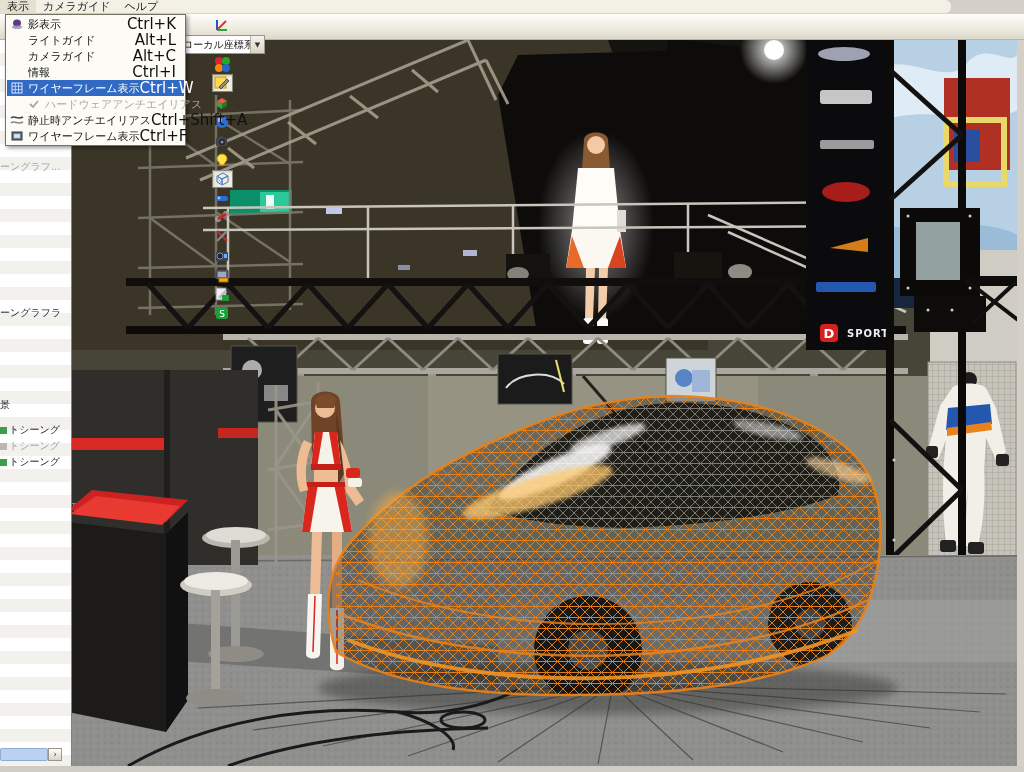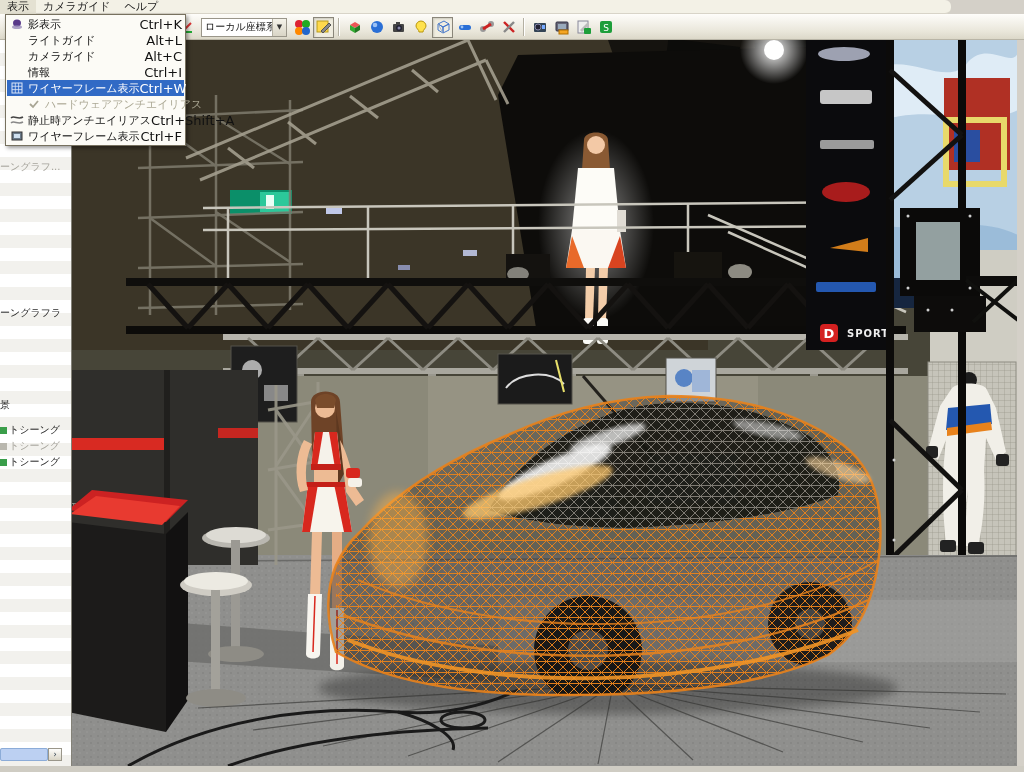--- a/index.html
+++ b/index.html
@@ -10,36 +10,36 @@
   .menubar { position:absolute; left:0; top:0; width:951px; height:14px;
              background:#f3f1e6; border-bottom:1px solid #d8d4c8; display:flex; align-items:center;
              font-size:11px; color:#1a1a1a; z-index:40;border-radius:6px; }
   .menubar .mitem { padding:0 7px; height:14px; line-height:14px; cursor:default; }
   .menubar .mitem.open { background:#e4e1d2; }
 
   
   .toolbar { position:absolute; left:0; top:14px; width:1024px; height:26px;
              background:linear-gradient(#fefdfa,#e9e6da 70%,#dcd8c9); border-bottom:1px solid #b9b5a7;
              z-index:10; }
-  .tb-row { position:absolute; left:176px; top:2px; height:22px; display:flex; align-items:center; gap:1px; }
+  .tb-row { position:absolute; left:176px; top:2px; height:22px; display:flex; align-items:center; gap:1px;flex-direction:column; }
   .tb-btn { width:21px; height:21px; display:flex; align-items:center; justify-content:center; border:1px solid transparent; }
   .tb-btn.pressed { border:1px solid #8a867a; background:#f0ede0; box-shadow:inset 1px 1px 2px rgba(0,0,0,.15); }
   .tb-sep { width:2px; height:18px; margin:0 3px; border-left:1px solid #b4b0a2; border-right:1px solid #fff; }
   .combo { display:flex; align-items:center; height:19px; border:1px solid #9a968a; background:#fff; margin:0 3px; }
   .combo .combo-text { width:70px; font-size:10px; padding:0 3px; color:#111; white-space:nowrap; overflow:hidden; }
   .combo .combo-arrow { width:14px; height:17px; background:linear-gradient(#f5f3ea,#d9d5c6); border-left:1px solid #b4b0a2;
                         display:flex; align-items:center; justify-content:center; font-size:7px; color:#333; }
 
   
   .menu-popup { position:absolute; left:5px; top:14px; width:181px; background:#fcfbf6;
                 border:1px solid #77715f; box-shadow:2px 2px 4px rgba(0,0,0,.4); z-index:50; padding:1px; }
   .mi { height:16px; display:flex; align-items:center; font-size:11px; color:#111; }
   .mi .ic { width:19px; height:16px; display:flex; align-items:center; justify-content:center; flex:0 0 19px; }
   .mi .lbl { flex:1; padding-left:2px; white-space:nowrap;font-family:Liberation Serif, serif; }
-  .mi .sc { padding-right:2px; font-size:13px; }
+  .mi .sc { padding-right:8px; font-size:15px; }
   .mi.hl { background:#316ac5; color:#fff; }
   .mi.dis { color:#aba894;padding-left:17px; }
 
   
   .sidebar { position:absolute; left:0; top:40px; width:72px; height:726px; background:#fff;
              border-right:1px solid #848278; z-index:5;
              background-image:repeating-linear-gradient(#fff 0 13px, #f2f1ed 13px 26px); }
   .sb-item { position:absolute; left:0; width:60px; font-size:10px; white-space:nowrap; overflow:hidden; color:#2b2b2b; }
   .sb-item.gray { color:#a6a49c; }
   .sb-item .sq { display:inline-block; width:7px; height:7px; margin-right:2px; vertical-align:middle; }

